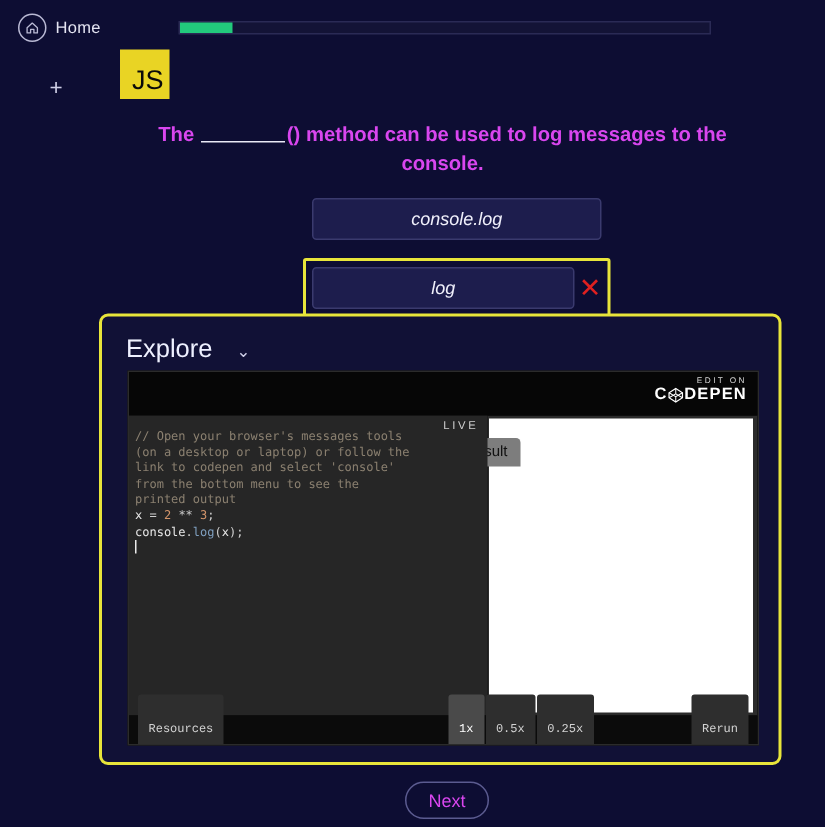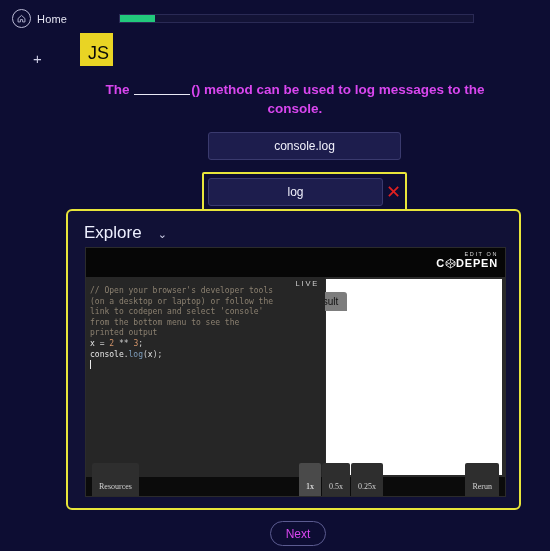--- a/index.html
+++ b/index.html
@@ -144,20 +144,21 @@
     background: #1d1d4d;
     border: 1px solid #3a3a6e;
     border-radius: 3px;
     height: 26px;
     display: flex;
     align-items: center;
     justify-content: center;
     font-size: 12px;
     color: #f0f0fb;
     cursor: pointer;
+    font-style: italic;
   }
   .answer-row.selected .answer-box { width: 100%; }
   .x-mark {
     position: absolute;
     right: 4px;
     top: 50%;
     transform: translateY(-50%);
     color: #e02020;
     font-size: 18px;
     line-height: 1;
@@ -312,21 +313,21 @@
     align-items: center;
     position: relative;
   }
   .foot-btn {
     background: #2e2e2e;
     color: #d2d2d2;
     font-size: 8px;
     padding: 19px 7px;
     border-radius: 2px;
     cursor: pointer;
-    font-family: Liberation Serif, serif;
+    font-family: Liberation Mono, monospace;
     text-align: right;
   }
   .foot-btn.resources { margin-left: 6px; }
   .zoom-group {
     position: absolute;
     left: 213px;
     display: flex;
     gap: 1px;
   }
   .zoom-group .foot-btn.active { background: #4a4a4a; color: #fff; }
@@ -413,21 +414,21 @@
               </svg>
             </span>
             <span>DEPEN</span>
           </span>
         </div>
       </div>
 
       <div class="pen-body">
         <div class="editor">
           <span class="live-tag">LIVE</span>
-          <pre class="code"><span class="cm-comment">// Open your browser's developer tools</span>
+          <pre class="code"><span class="cm-comment">// Open your browser's messages tools</span>
 <span class="cm-comment">(on a desktop or laptop) or follow the</span>
 <span class="cm-comment">link to codepen and select 'console'</span>
 <span class="cm-comment">from the bottom menu to see the</span>
 <span class="cm-comment">printed output</span>
 <span class="cm-obj">x</span><span class="cm-op"> = </span><span class="cm-num">2</span><span class="cm-op"> ** </span><span class="cm-num">3</span><span class="cm-punc">;</span>
 <span class="cm-obj">console</span><span class="cm-punc">.</span><span class="cm-prop">log</span><span class="cm-punc">(</span><span class="cm-obj">x</span><span class="cm-punc">)</span><span class="cm-punc">;</span>
 <span class="caret"></span></pre>
         </div>
         <div class="preview">
           <div class="preview-inner"></div>

